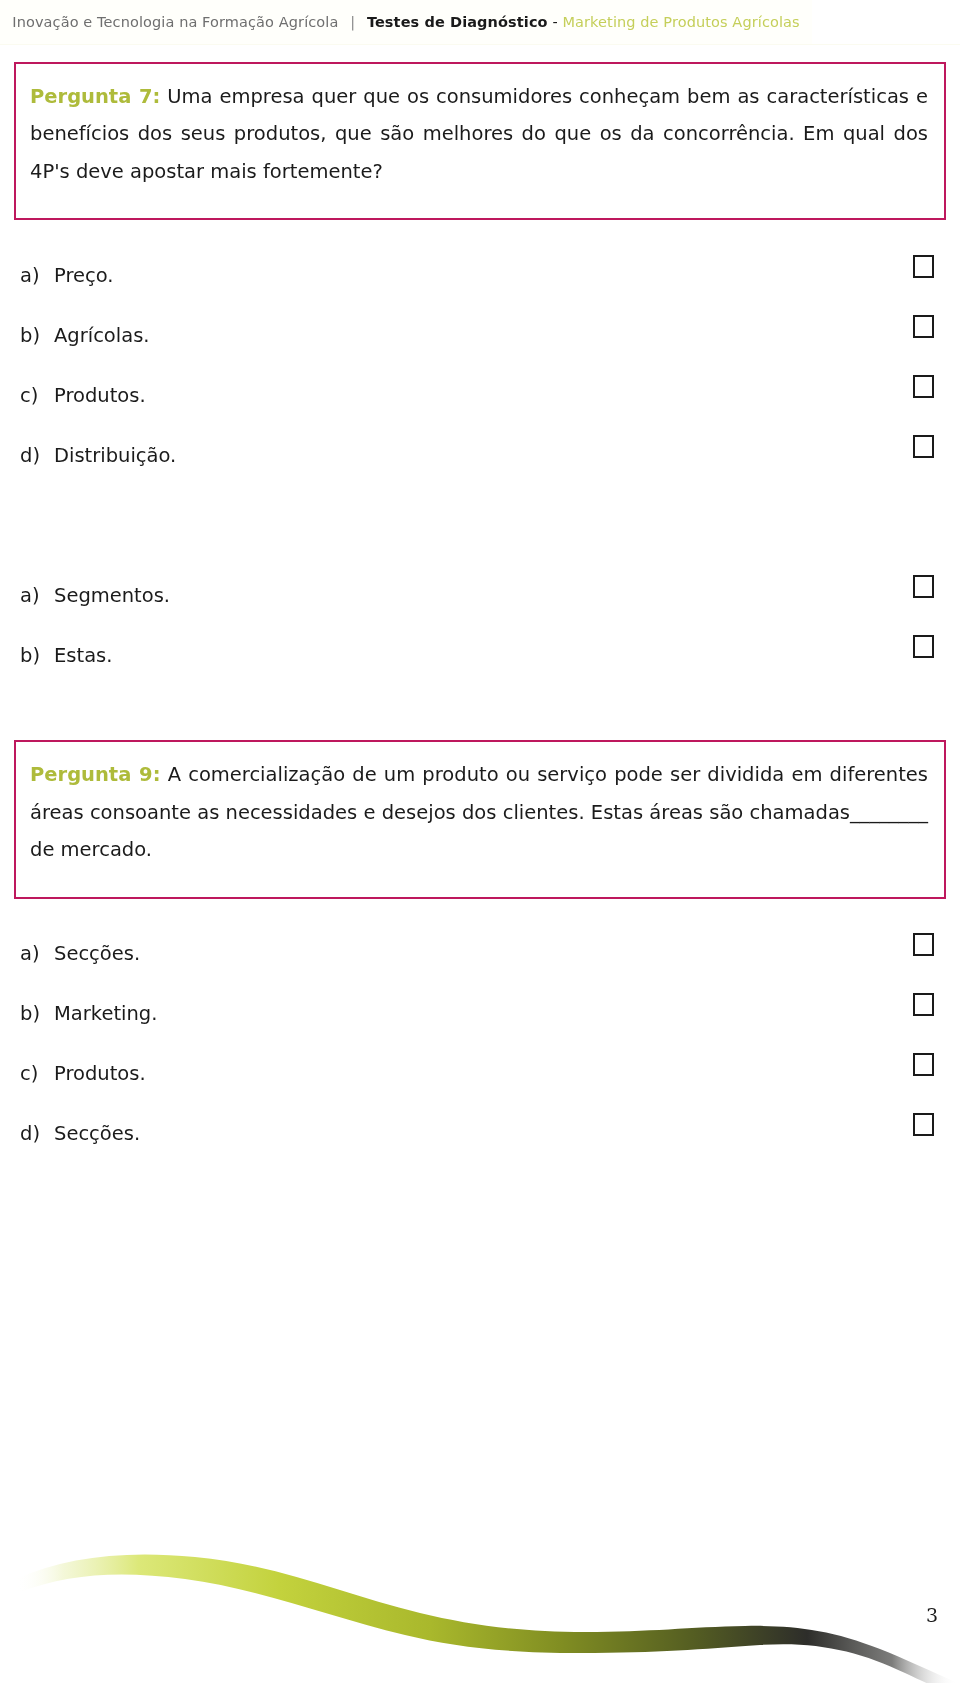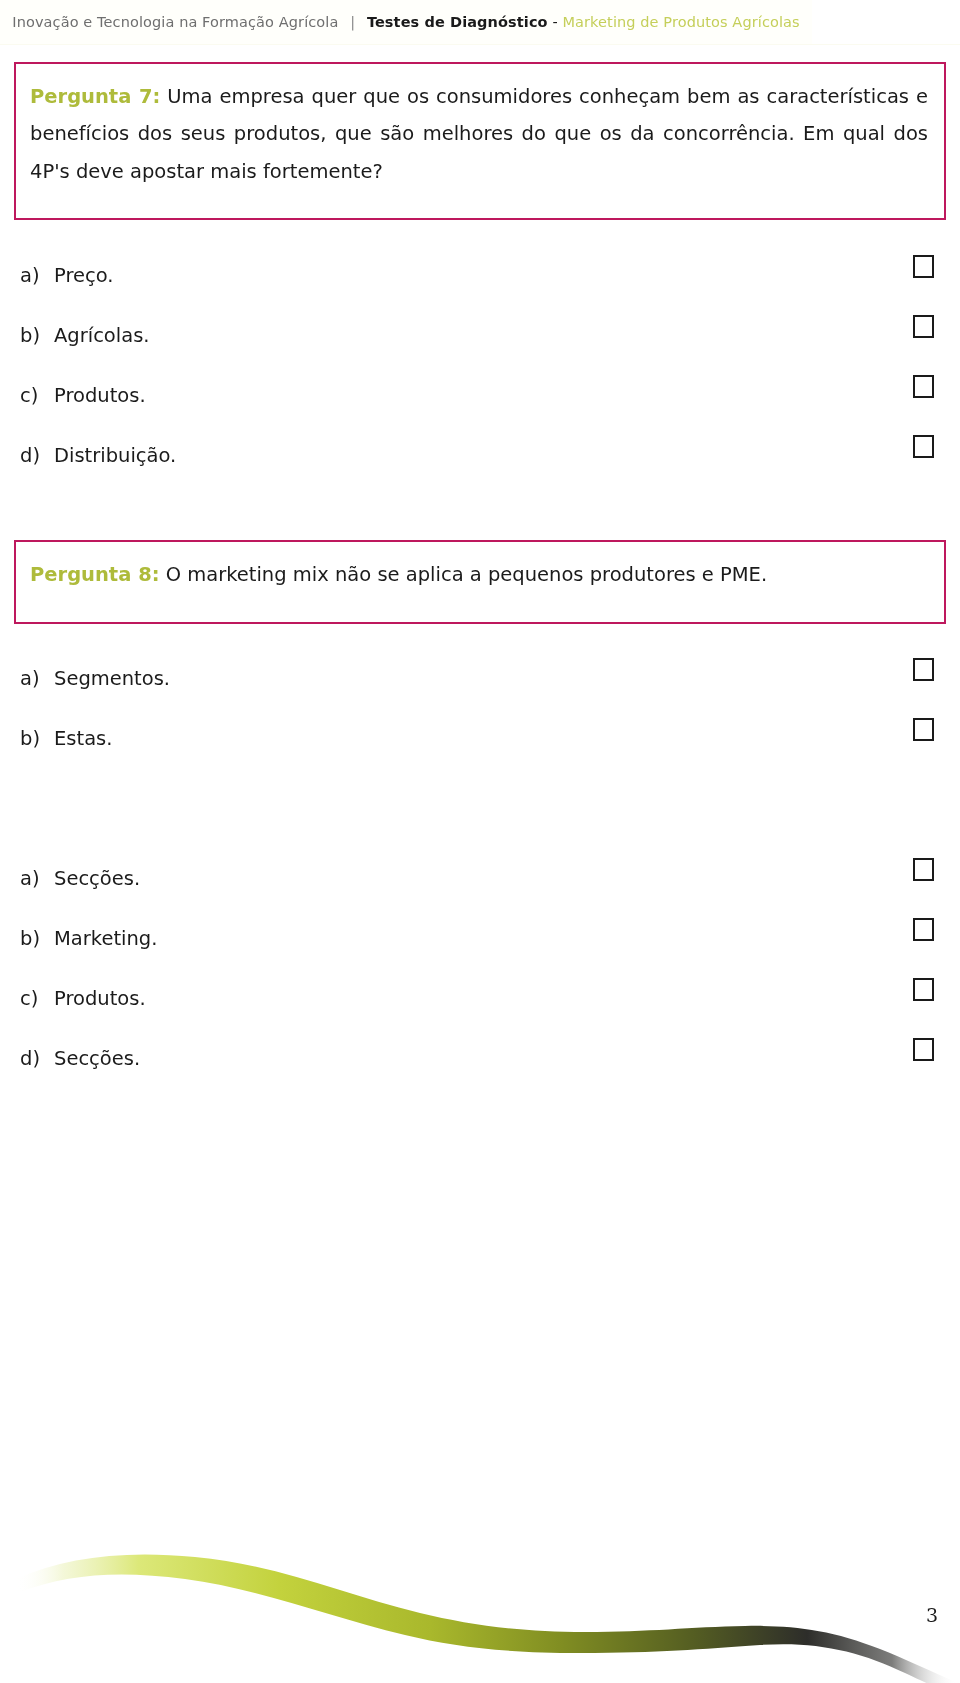--- a/index.html
+++ b/index.html
@@ -208,47 +208,47 @@
       <span class="option-left">
         <span class="option-letter">d)</span>
         <span class="option-label">Distribuição.</span>
       </span>
       <span class="checkbox"></span>
     </li>
   </ul>
 
   <div class="gap-xl"></div>
 
-  <div class="question-box q-single">
+
+  <div class="gap-sm"></div>
+
+  <ul class="options">
+    <li class="option-row">
+      <span class="option-left">
+        <span class="option-letter">a)</span>
+        <span class="option-label">Segmentos.</span>
+      </span>
+      <span class="checkbox"></span>
+    </li>
+    <li class="option-row">
+      <span class="option-left">
+        <span class="option-letter">b)</span>
+        <span class="option-label">Estas.</span>
+      </span>
+      <span class="checkbox"></span>
+    </li>
+  </ul>
+
+  <div class="gap-xl"></div>
+
+  <div class="question-box">
     <p class="q-text">
-      <span class="q-label">Pergunta 8:</span><span class="q-body"> O marketing mix não se aplica a pequenos produtores e PME.</span>
+      <span class="q-label">Pergunta 9:</span><span class="q-body"> A comercialização de um produto ou serviço pode ser dividida em diferentes áreas consoante as necessidades e desejos dos clientes. Estas áreas são chamadas________ de mercado.</span>
     </p>
   </div>
-
-  <div class="gap-sm"></div>
-
-  <ul class="options">
-    <li class="option-row">
-      <span class="option-left">
-        <span class="option-letter">a)</span>
-        <span class="option-label">Segmentos.</span>
-      </span>
-      <span class="checkbox"></span>
-    </li>
-    <li class="option-row">
-      <span class="option-left">
-        <span class="option-letter">b)</span>
-        <span class="option-label">Estas.</span>
-      </span>
-      <span class="checkbox"></span>
-    </li>
-  </ul>
-
-  <div class="gap-xl"></div>
-
 
   <div class="gap-sm"></div>
 
   <ul class="options">
     <li class="option-row">
       <span class="option-left">
         <span class="option-letter">a)</span>
         <span class="option-label">Secções.</span>
       </span>
       <span class="checkbox"></span>

